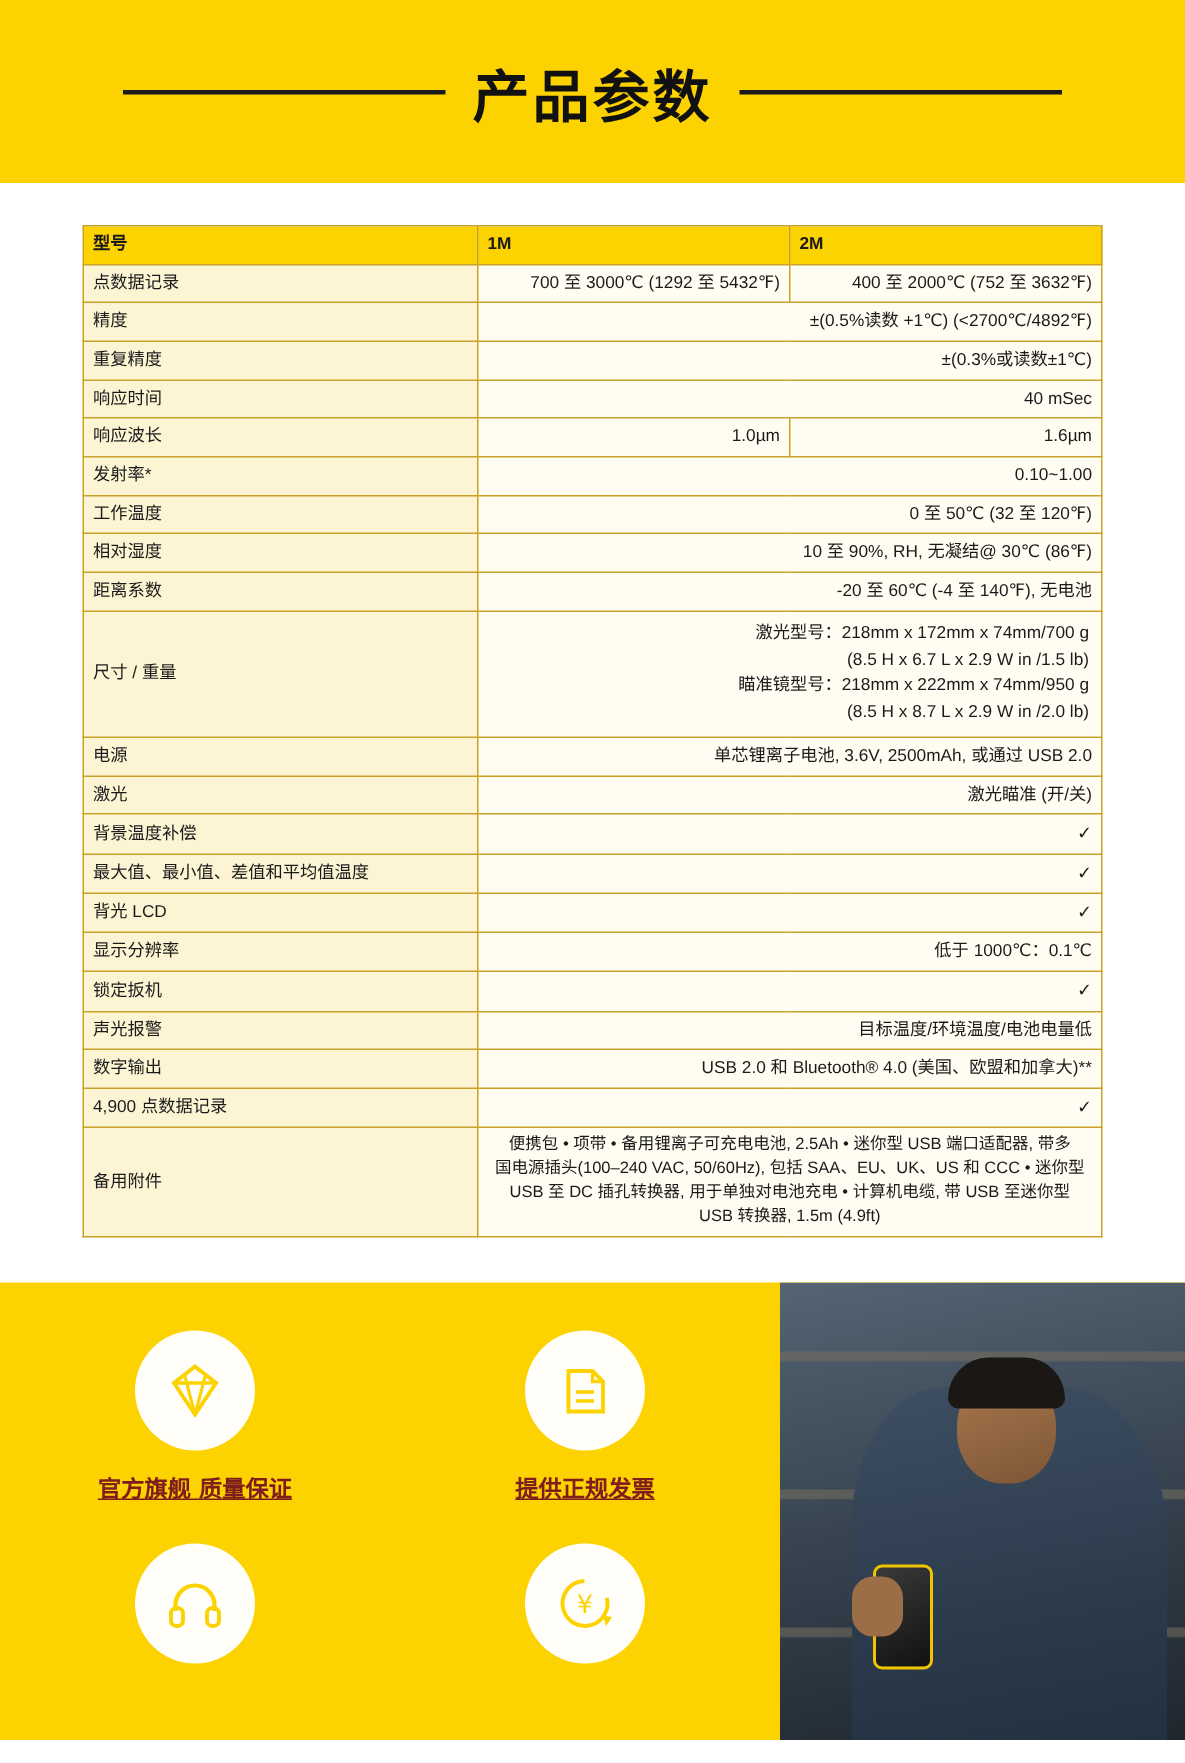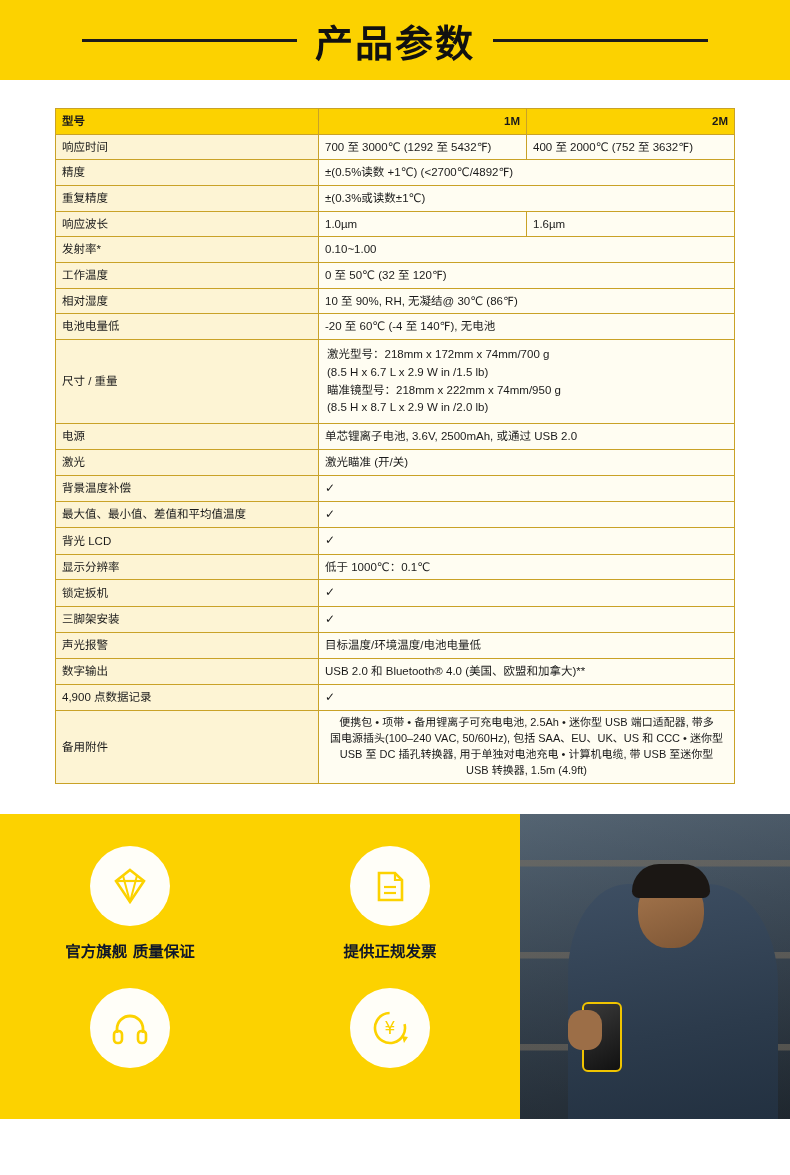--- a/index.html
+++ b/index.html
@@ -6,21 +6,21 @@
   body{
     width:790px;
     background:#ffffff;
     font-family:"Liberation Sans","DejaVu Sans",sans-serif;
     -webkit-font-smoothing:antialiased;
   }
   .page{width:790px;position:relative;overflow:hidden;}
 
   
   .header{
-    height:80px;
+    height:122px;
     background:#fcd200;
     position:relative;
     display:flex;
     align-items:center;
     justify-content:flex-start;
   }
   .header-inner{
     display:flex;
     align-items:center;
     justify-content:center;
@@ -60,26 +60,26 @@
     vertical-align:middle;
   }
   td.label{
     width:250px;
     background:#fdf4d4;
     padding-left:10px;
     white-space:nowrap;
   }
   td.val{
     background:#fffdf2;
-    text-align:left;
+    text-align:right;
   }
   tr.head td{
     background:#fcd200;
     font-weight:bold;
-    text-align:right;
+    text-align:left;
   }
   tr.head td.label{
     text-align:left;
     background:#fcd200;
   }
   td.val.multi{
     line-height:1.55;
     padding:6px 8px;
   }
   td.accessories{
@@ -120,24 +120,25 @@
     border-radius:50%;
     background:#fffef8;
     display:flex;
     align-items:center;
     justify-content:center;
     box-shadow:0 0 0 0 rgba(0,0,0,0);
   }
   .fcap{
     margin-top:13px;
     font-size:15.5px;
-    color:#0f172a;
+    color:#7f1d1d;
     font-weight:bold;
     white-space:nowrap;
     font-family:"DejaVu Sans","Liberation Sans",sans-serif;
+    text-decoration:underline;
   }
   .photo{
     position:absolute;
     right:0;top:0;
     width:270px;height:305px;
     background:
       radial-gradient(circle at 62% 38%, #b98e63 0 42px, rgba(185,142,99,0) 43px),
       linear-gradient(160deg,#5d7285 0%,#46586a 45%,#2f3b47 100%);
     overflow:hidden;
   }
@@ -195,51 +196,55 @@
 
   <div class="table-wrap">
     <table class="spec">
       <tbody id="spec-body">
           <tr class="head">
             <td class="label">型号</td>
             <td class="val">1M</td>
             <td class="val">2M</td>
           </tr>
           <tr>
-            <td class="label">响应时间</td>
+            <td class="label">点数据记录</td>
             <td class="val">700 至 3000℃ (1292 至 5432℉)</td>
             <td class="val">400 至 2000℃ (752 至 3632℉)</td>
           </tr>
           <tr>
             <td class="label">精度</td>
             <td colspan="2" class="val">±(0.5%读数 +1℃) (&lt;2700℃/4892℉)</td>
           </tr>
           <tr>
             <td class="label">重复精度</td>
             <td colspan="2" class="val">±(0.3%或读数±1℃)</td>
+          </tr>
+          <tr>
+            <td class="label">响应时间</td>
+            <td colspan="2" class="val">40 mSec</td>
           </tr>
           <tr>
             <td class="label">响应波长</td>
             <td class="val">1.0µm</td>
             <td class="val">1.6µm</td>
           </tr>
           <tr>
             <td class="label">发射率*</td>
             <td colspan="2" class="val">0.10~1.00</td>
           </tr>
           <tr>
             <td class="label">工作温度</td>
             <td colspan="2" class="val">0 至 50℃ (32 至 120℉)</td>
           </tr>
           <tr>
             <td class="label">相对湿度</td>
             <td colspan="2" class="val">10 至 90%, RH,  无凝结@ 30℃ (86℉)</td>
           </tr>
           <tr>
-            <td class="label">电池电量低</td>
+            <td class="label">距离系数</td>
             <td colspan="2" class="val">-20 至 60℃ (-4 至 140℉), 无电池</td>
           </tr>
           <tr>
             <td class="label">尺寸 / 重量</td>
             <td colspan="2" class="val multi">激光型号：218mm x 172mm x 74mm/700 g<br>(8.5 H x 6.7 L x 2.9 W in /1.5 lb)<br>瞄准镜型号：218mm x 222mm x 74mm/950 g<br>(8.5 H x 8.7 L x 2.9 W in /2.0 lb)</td>
           </tr>
           <tr>
             <td class="label">电源</td>
             <td colspan="2" class="val">单芯锂离子电池,  3.6V,  2500mAh, 或通过 USB 2.0</td>
           </tr>
@@ -258,24 +263,20 @@
           <tr>
             <td class="label">背光 LCD</td>
             <td colspan="2" class="val chk">✓</td>
           </tr>
           <tr>
             <td class="label">显示分辨率</td>
             <td colspan="2" class="val">低于 1000℃：0.1℃</td>
           </tr>
           <tr>
             <td class="label">锁定扳机</td>
-            <td colspan="2" class="val chk">✓</td>
-          </tr>
-          <tr>
-            <td class="label">三脚架安装</td>
             <td colspan="2" class="val chk">✓</td>
           </tr>
           <tr>
             <td class="label">声光报警</td>
             <td colspan="2" class="val">目标温度/环境温度/电池电量低</td>
           </tr>
           <tr>
             <td class="label">数字输出</td>
             <td colspan="2" class="val">USB 2.0 和 Bluetooth® 4.0 (美国、欧盟和加拿大)**</td>
           </tr>

